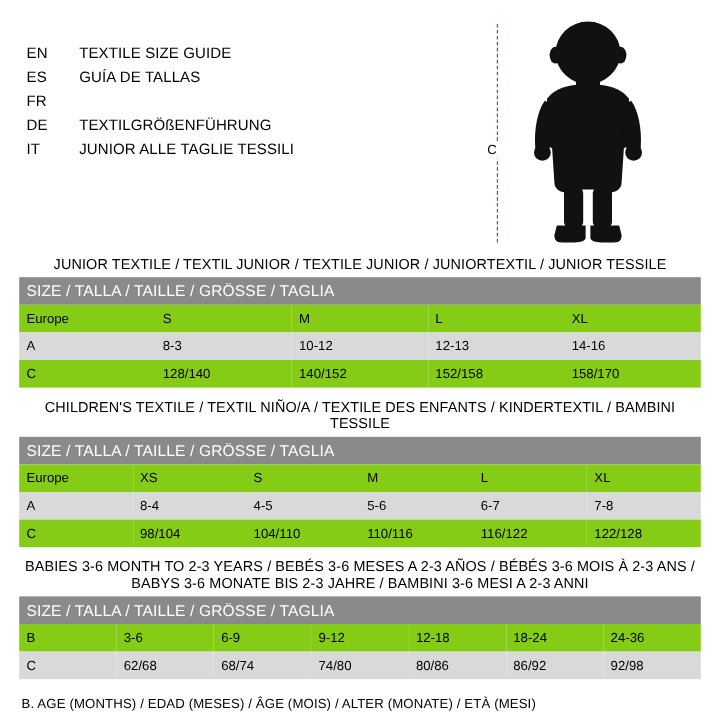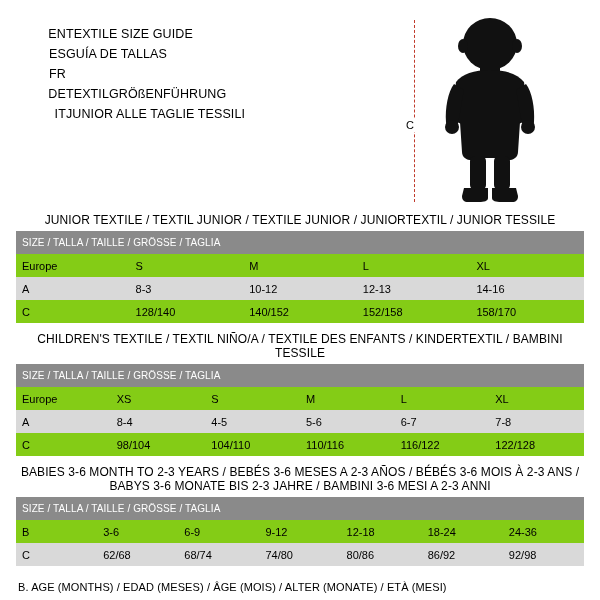--- a/index.html
+++ b/index.html
@@ -23,23 +23,22 @@
   }
 
   
   .header {
     position: relative;
     height: 190px;
   }
   .lang-list {
     position: absolute;
     left: 6px;
-    top: 10px;
+    top: 20px;
     width: 400px;
-    text-align: right;
   }
   .lang-row {
     display: flex;
     align-items: baseline;
     height: 20px;
     line-height: 20px;
   }
   .lang-code {
     width: 44px;
     font-size: 12.5px;
@@ -102,21 +101,21 @@
     font-size: 11px;
   }
   table.size-table td {
     padding: 3px 0 3px 6px;
     vertical-align: middle;
     height: 17px;
   }
   tr.head-row td {
     background: #8a8a8a;
     color: #ffffff;
-    font-size: 10px;
+    font-size: 13px;
     letter-spacing: 0.1px;
   }
   tr.band td {
     background: #d9d9d9;
   }
   tr.plain td {
     background: #84cc16;
   }
   .col-label {
     width: 90px;

